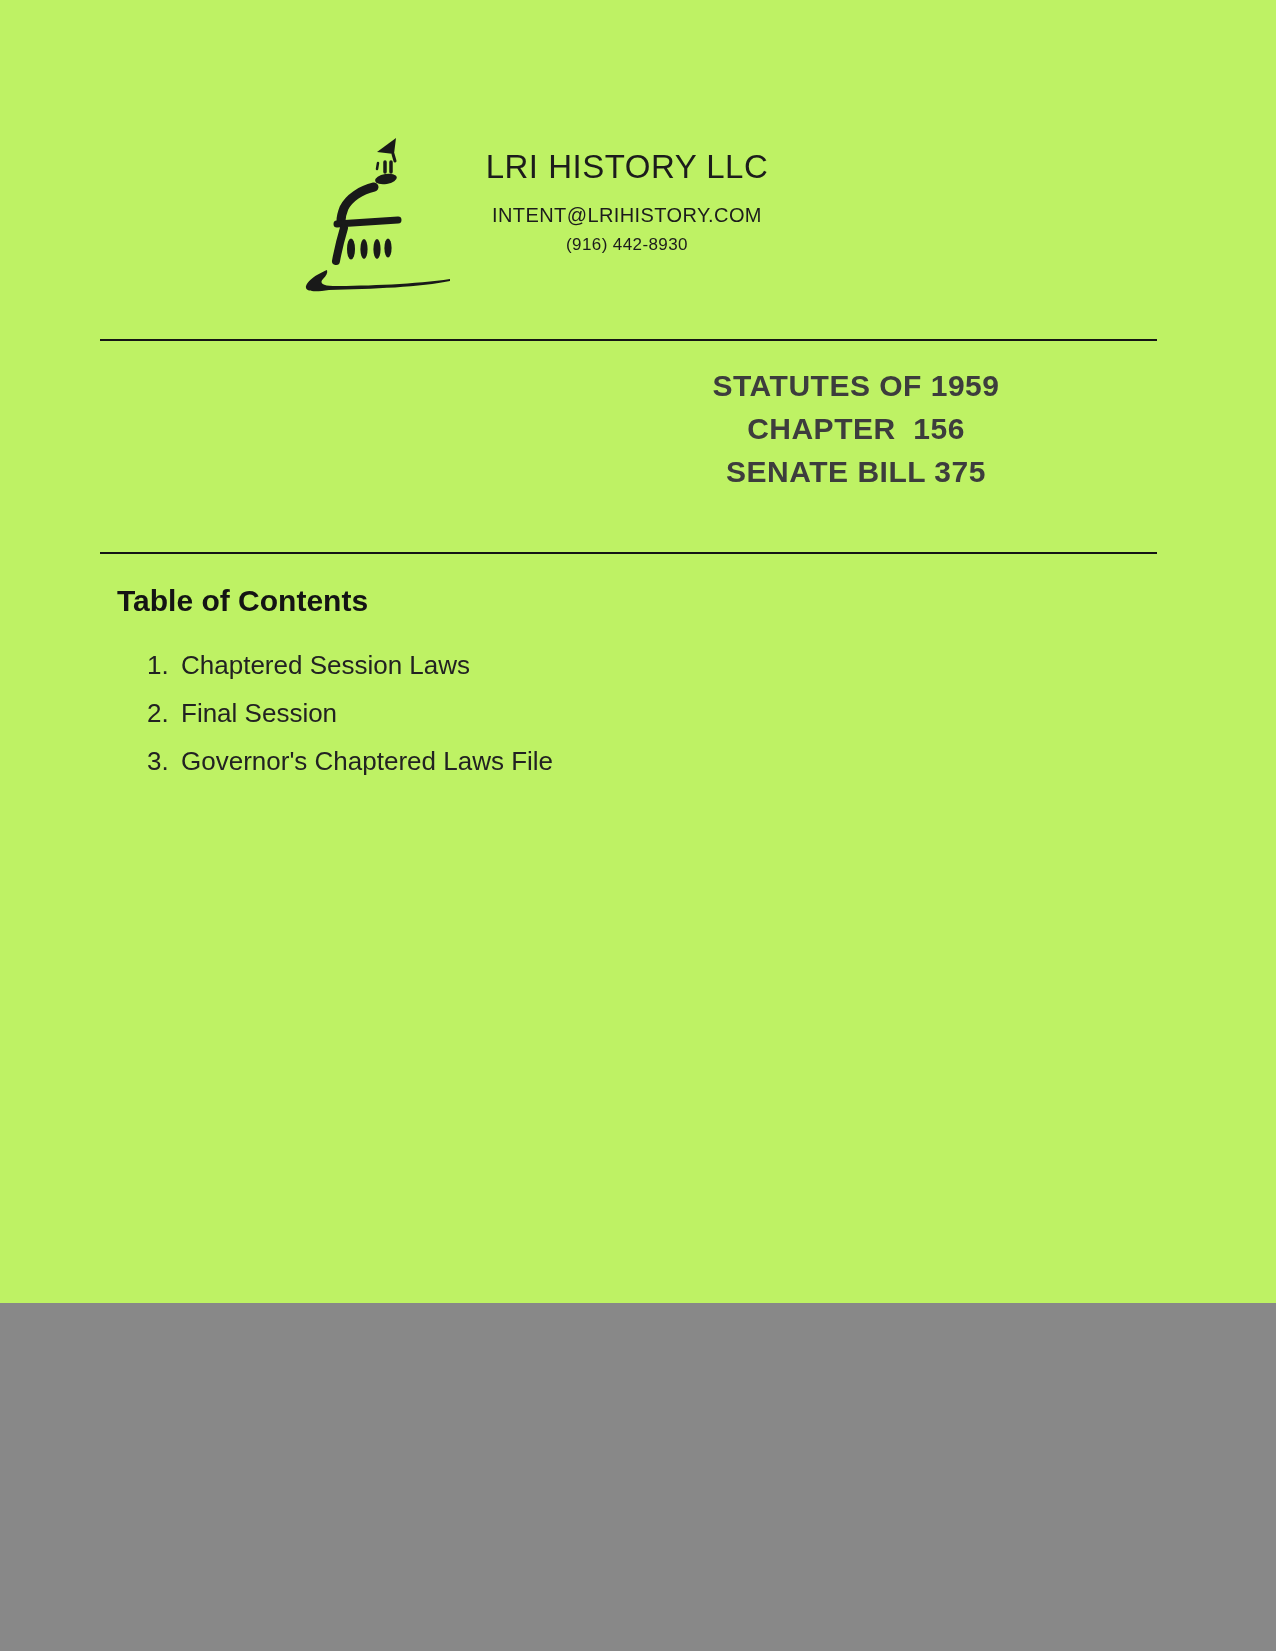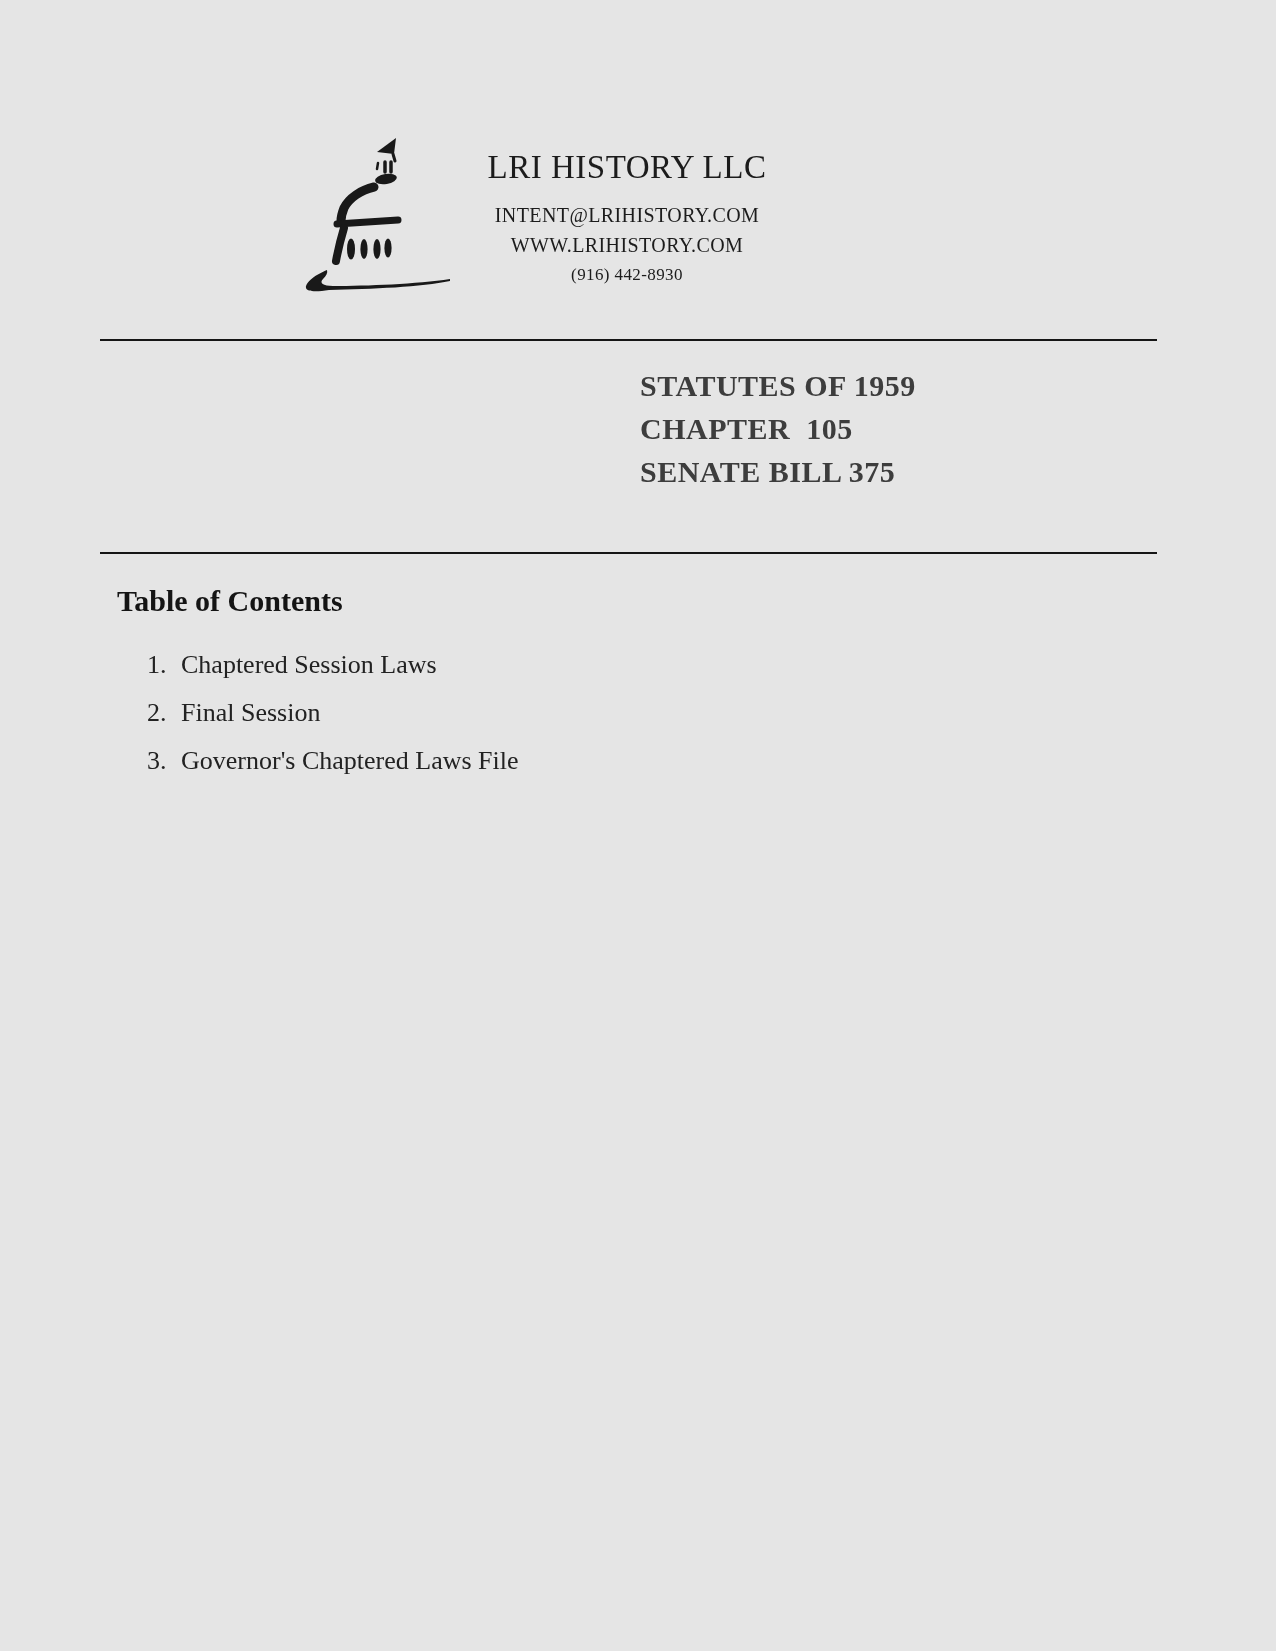--- a/index.html
+++ b/index.html
@@ -1,22 +1,22 @@
 <!DOCTYPE html>
 <html><head>
 <meta charset="utf-8">
 <style>
   html, body { margin: 0; padding: 0; background: #888; }
   .page {
     position: relative;
     width: 1276px;
-    height: 1651px;
+    height: 1303px;
     margin: 0 auto;
-    background: #e5e5e5;
-    font-family: Liberation Serif, serif;
+    background: #bef264;
+    font-family: Liberation Sans, sans-serif;
     overflow: hidden;
   }
 
   
   .logo {
     position: absolute;
     left: 297px;
     top: 130px;
     width: 160px;
     height: 168px;
@@ -52,24 +52,24 @@
     width: 1057px;
     height: 0;
     border-top: 2px solid #151515;
   }
   .rule-top { top: 339px; }
   .rule-bottom { top: 552px; }
 
   
   .doc-heading {
     position: absolute;
-    left: 640px;
+    left: 656px;
     top: 364px;
     width: 400px;
-    text-align: left;
+    text-align: center;
     color: #3d3d3d;
     font-weight: bold;
   }
   .doc-heading-line {
     font-size: 30px;
     line-height: 43px;
     letter-spacing: 0.5px;
     white-space: pre-wrap;
   }
 
@@ -143,29 +143,28 @@
       <path d="M30,140 C20,144 8,152 9,158 C10,162 20,162 32,160
                C75,159 125,157 153,151 L153,149
                C120,154 70,156 36,156 C26,156 22,153 26,149
                C29,146 31,143 30,140 Z"></path>
     </g>
   </svg>
 
   <div class="letterhead-text">
     <div class="company-name">LRI HISTORY LLC</div>
     <div class="contact-line email">INTENT@LRIHISTORY.COM</div>
-    <div class="contact-line website">WWW.LRIHISTORY.COM</div>
     <div class="contact-line phone">(916) 442-8930</div>
   </div>
 
   <div class="rule rule-top"></div>
 
   <div class="doc-heading">
     <div class="doc-heading-line">STATUTES OF 1959</div>
-    <div class="doc-heading-line">CHAPTER  105</div>
+    <div class="doc-heading-line">CHAPTER  156</div>
     <div class="doc-heading-line">SENATE BILL 375</div>
   </div>
 
   <div class="rule rule-bottom"></div>
 
   <h2 class="toc-title">Table of Contents</h2>
 
   <ol class="toc-list">
     <li class="toc-item">
       <span class="num">1.</span>

